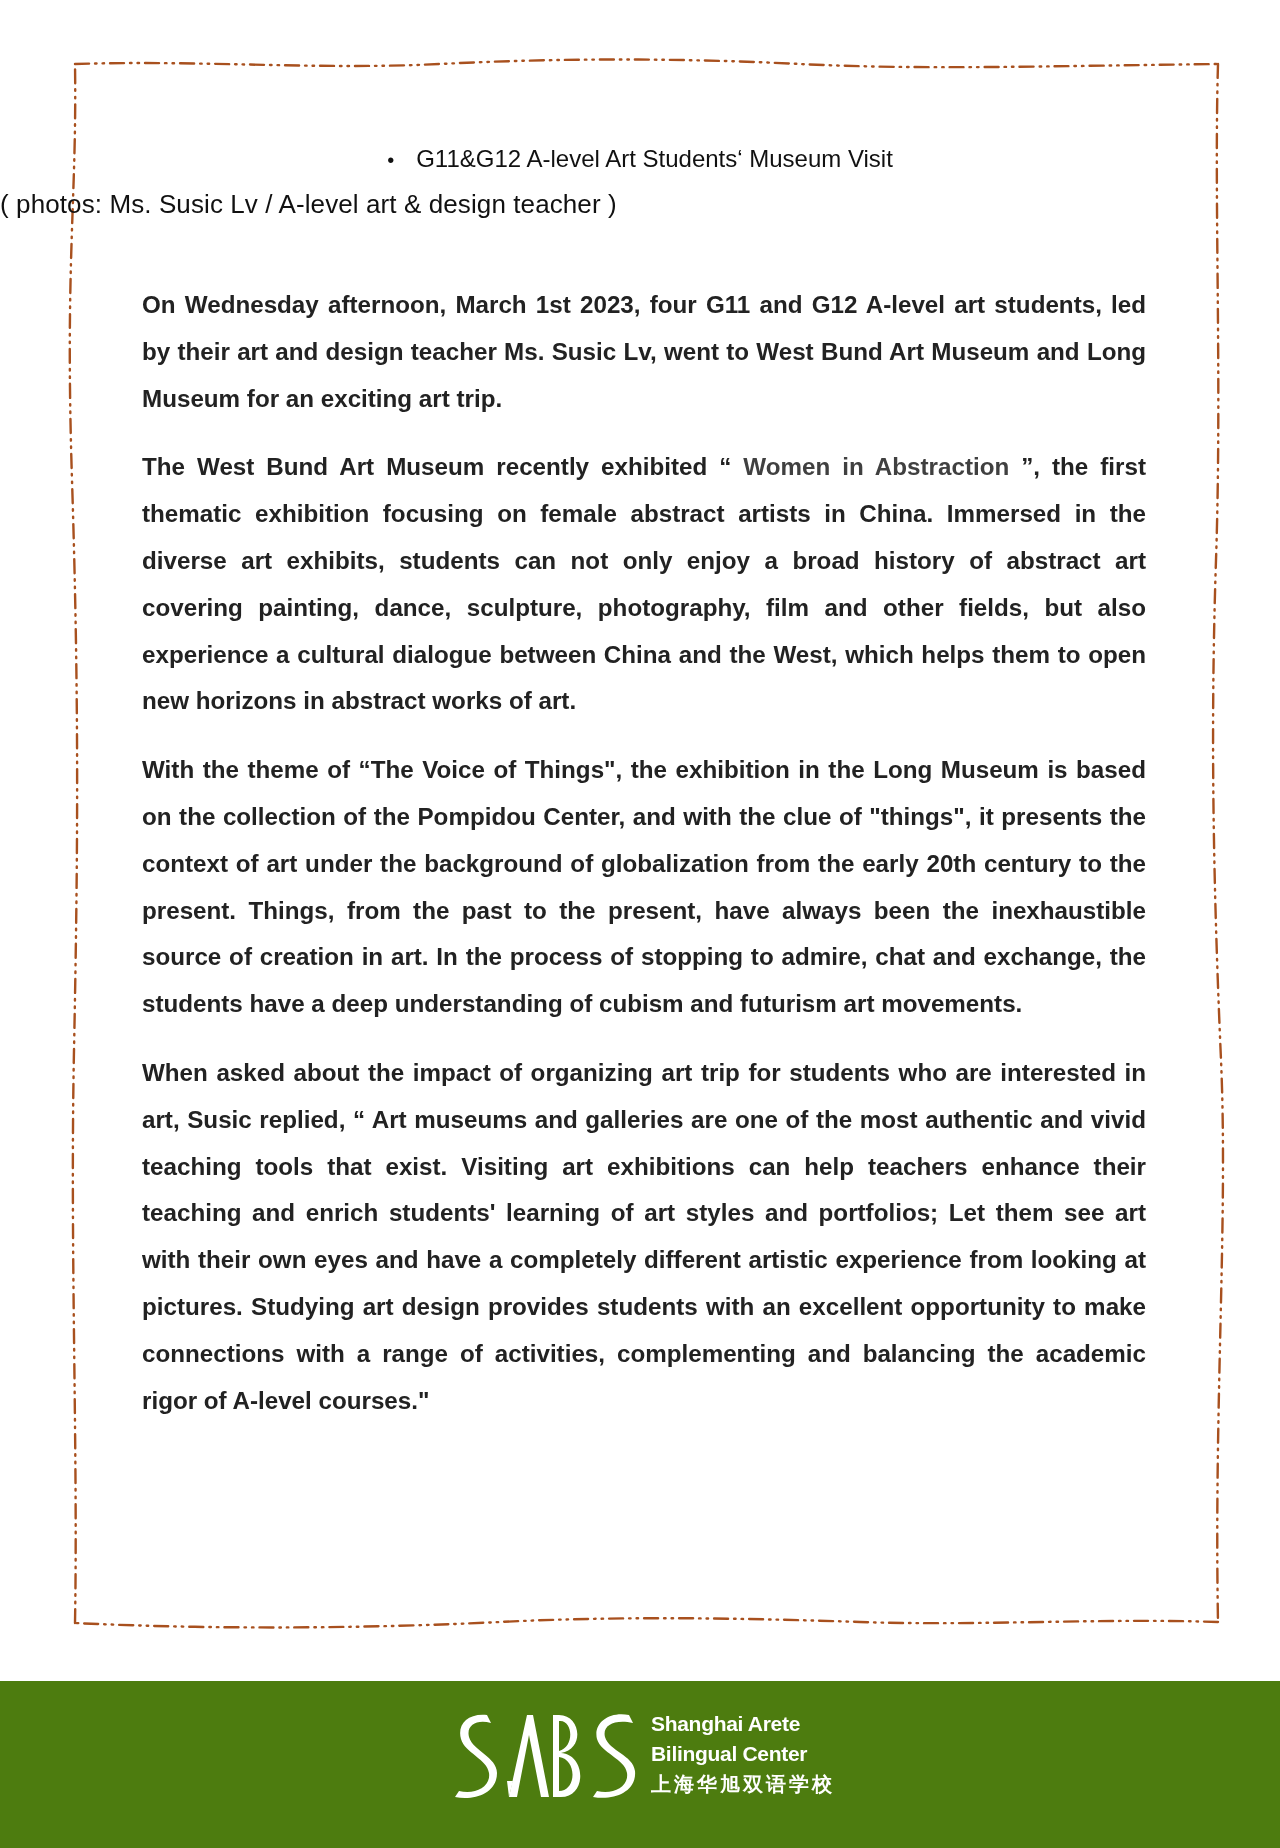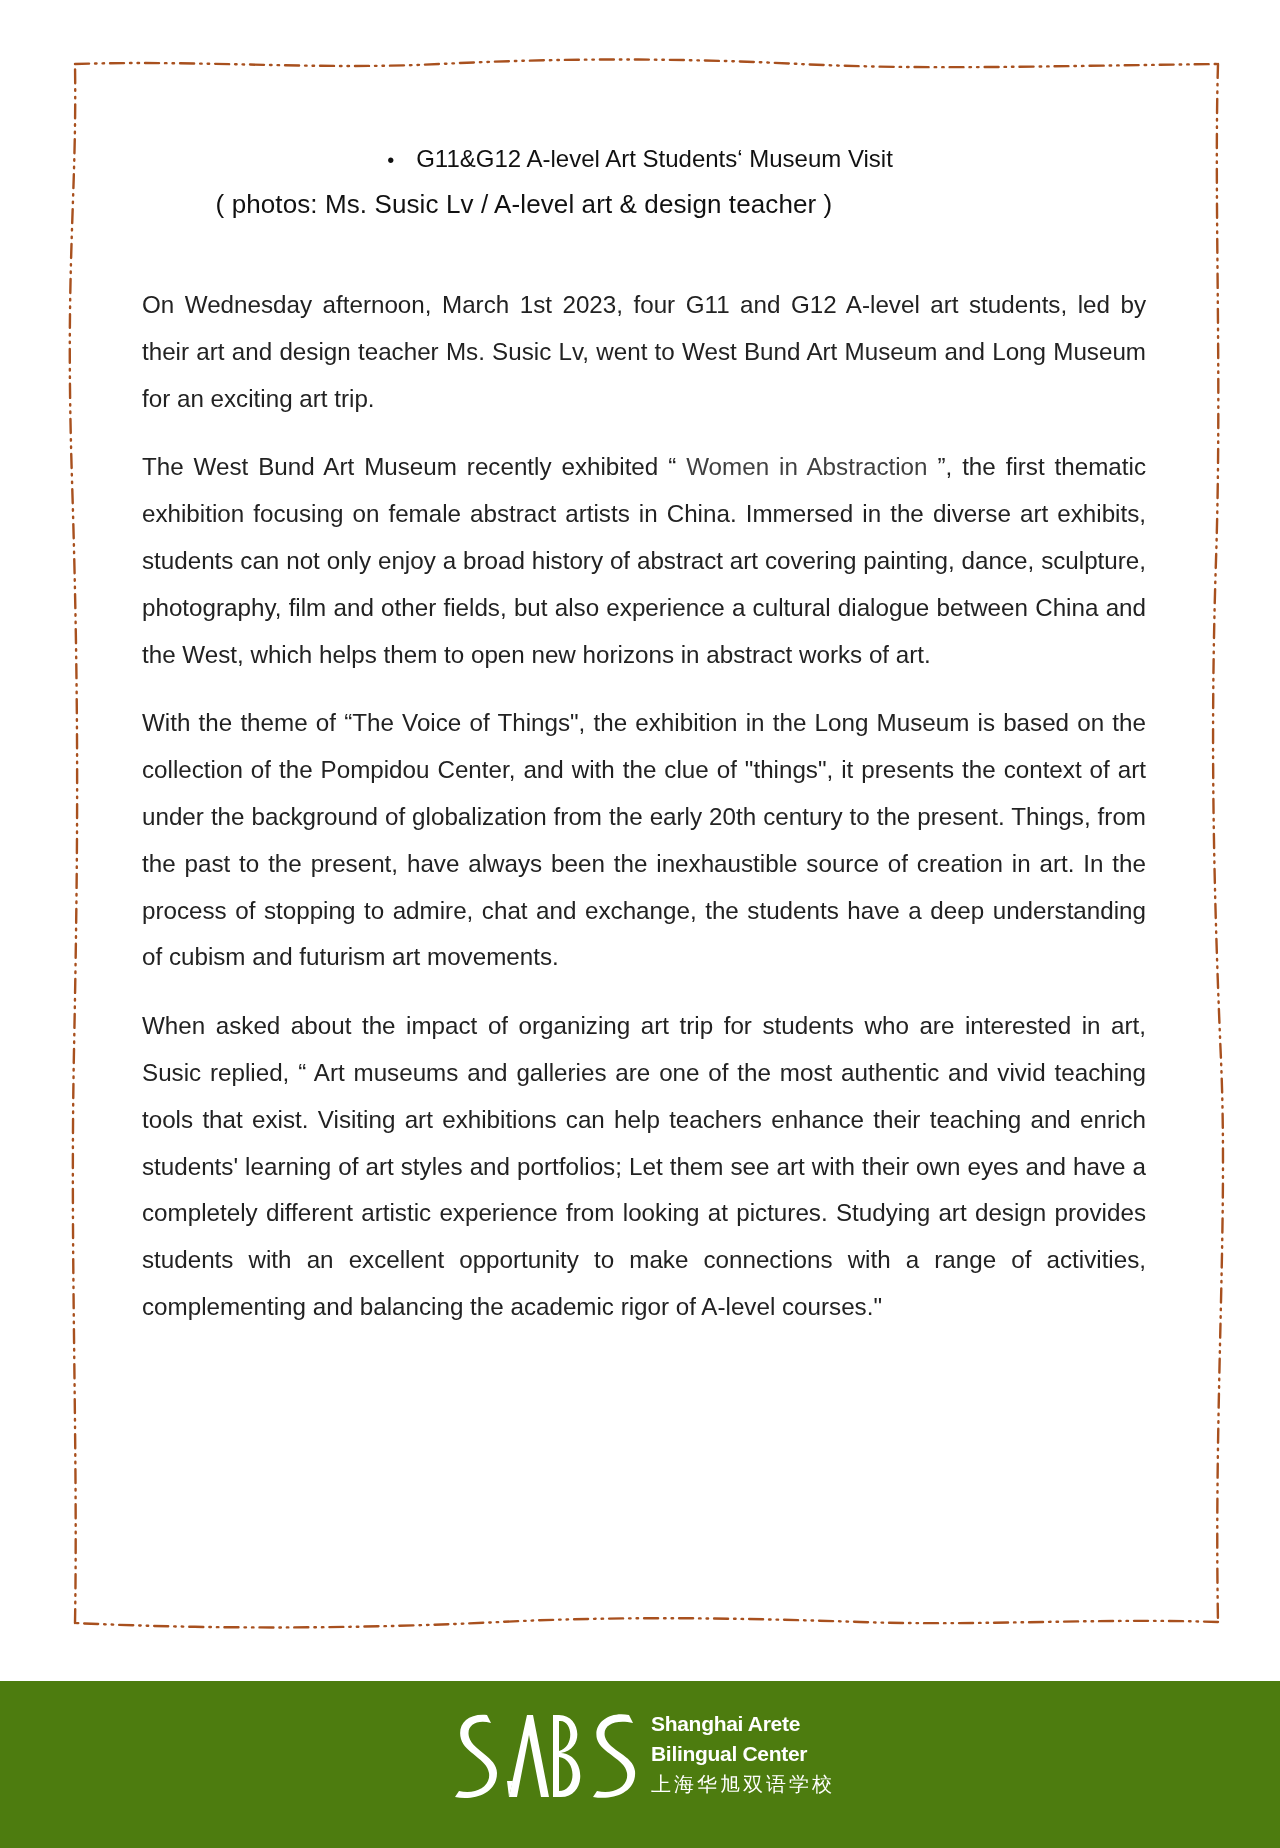--- a/index.html
+++ b/index.html
@@ -7,42 +7,42 @@
     width: 1280px; height: 1848px; position: relative; overflow: hidden;
     background: #ffffff; font-family: "Liberation Sans", sans-serif; color: #1e1e1e;
   }
   .frame { position: absolute; left: 0; top: 0; width: 1280px; height: 1680px; pointer-events: none; }
   .title {
     position: absolute; left: 0; width: 1280px; top: 127px; text-align: center;
     font-size: 24px; line-height: 32px; color: #111; margin-top: 16px;
   }
   .title .bullet { display: inline-block; margin-right: 22px; font-size: 20px; }
   .subtitle {
-    position: absolute; left: 0; width: 1048px; top: 186px; text-align: center;
+    position: absolute; left: 0; width: 1048px; top: 186px; 
     font-size: 26px; line-height: 36px; color: #111; letter-spacing: 0.1px;
   }
   .body {
-    position: absolute; left: 142px; width: 1004px; top: 282px;
+    position: absolute; left: 142px; width: 1004px; top: 282px; font-weight: bold;
   }
   .body p {
     margin: 0 0 22px 0; font-size: 24.2px; line-height: 46.8px;
     text-align: justify; color: #222;
   }
   .body .em { color: #404040; }
   .footer {
     position: absolute; left: 0; top: 1681px; width: 1280px; height: 167px;
     background: #4d7c0f;
   }
   .logo-mark { position: absolute; left: 453px; top: 30px; width: 184px; height: 88px; }
   .logo-text {
     position: absolute; left: 651px; top: 28px; color: #fff;
     font-family: "Liberation Sans", sans-serif; font-weight: bold; font-size: 21px; line-height: 30px;
     letter-spacing: -0.3px;
   }
-  .logo-text .cn { font-weight: normal; letter-spacing: 3px; font-size: 20px; }
+  .logo-text .cn { font-weight: bold; letter-spacing: 3px; font-size: 20px; }
 </style>
 </head>
 <body>
 
 <svg class="frame" viewBox="0 0 1280 1680" xmlns="http://www.w3.org/2000/svg">
   <g fill="none" stroke="#a8501e" stroke-width="2.4" stroke-linecap="round" stroke-dasharray="14 6 1.5 6 1.5 6">
     <path d="M75 64 C 200 60, 320 70, 440 64 S 680 58, 800 64 S 1050 66, 1218 64"></path>
     <path d="M1218 64 C 1214 200, 1222 380, 1216 560 S 1214 900, 1221 1060 S 1214 1400, 1218 1622"></path>
     <path d="M1218 1622 C 1100 1618, 980 1626, 860 1622 S 620 1616, 500 1622 S 220 1630, 75 1623"></path>
     <path d="M75 1623 C 78 1450, 70 1250, 74 1050 S 79 700, 72 480 S 77 200, 75 64"></path>

